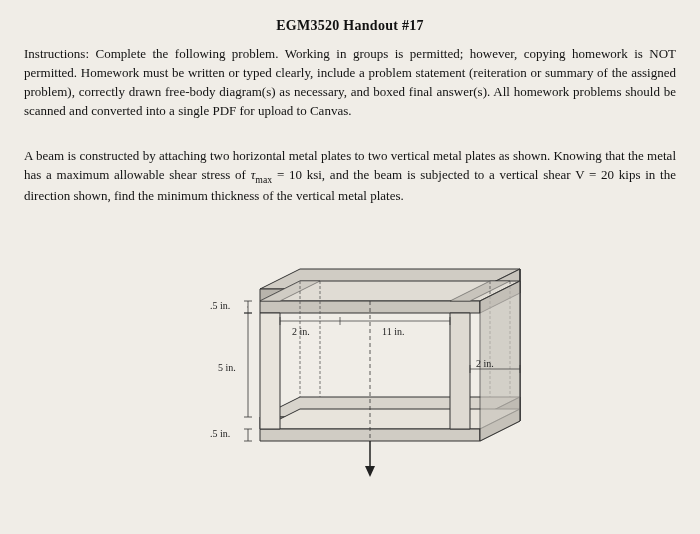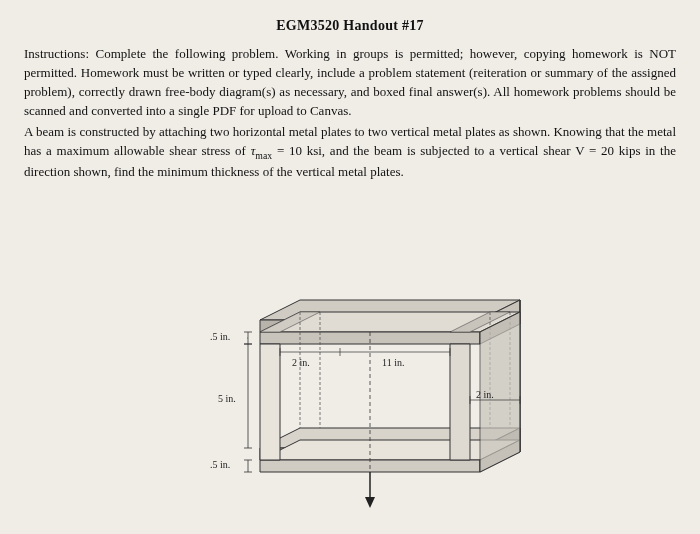--- a/index.html
+++ b/index.html
@@ -25,33 +25,33 @@
       text-align: center;
       font-weight: bold;
       font-size: 14px;
       margin-bottom: 10px;
       letter-spacing: 0.02em;
     }
     .instructions {
       font-size: 13px;
       line-height: 1.45;
       text-align: justify;
-      margin-bottom: 2px;
+      margin-bottom: 26px;
     }
     .problem {
       font-size: 13px;
       line-height: 1.45;
       text-align: justify;
       margin-bottom: 21px;
     }
     .diagram-area {
       flex: 1;
       display: flex;
       justify-content: center;
-      align-items: flex-end;
+      align-items: center;
       position: relative;
     }
     .diagram-svg {
       width: 420px;
       height: 230px;
     }
     sub, sup {
       font-size: 0.75em;
     }
   </style>

